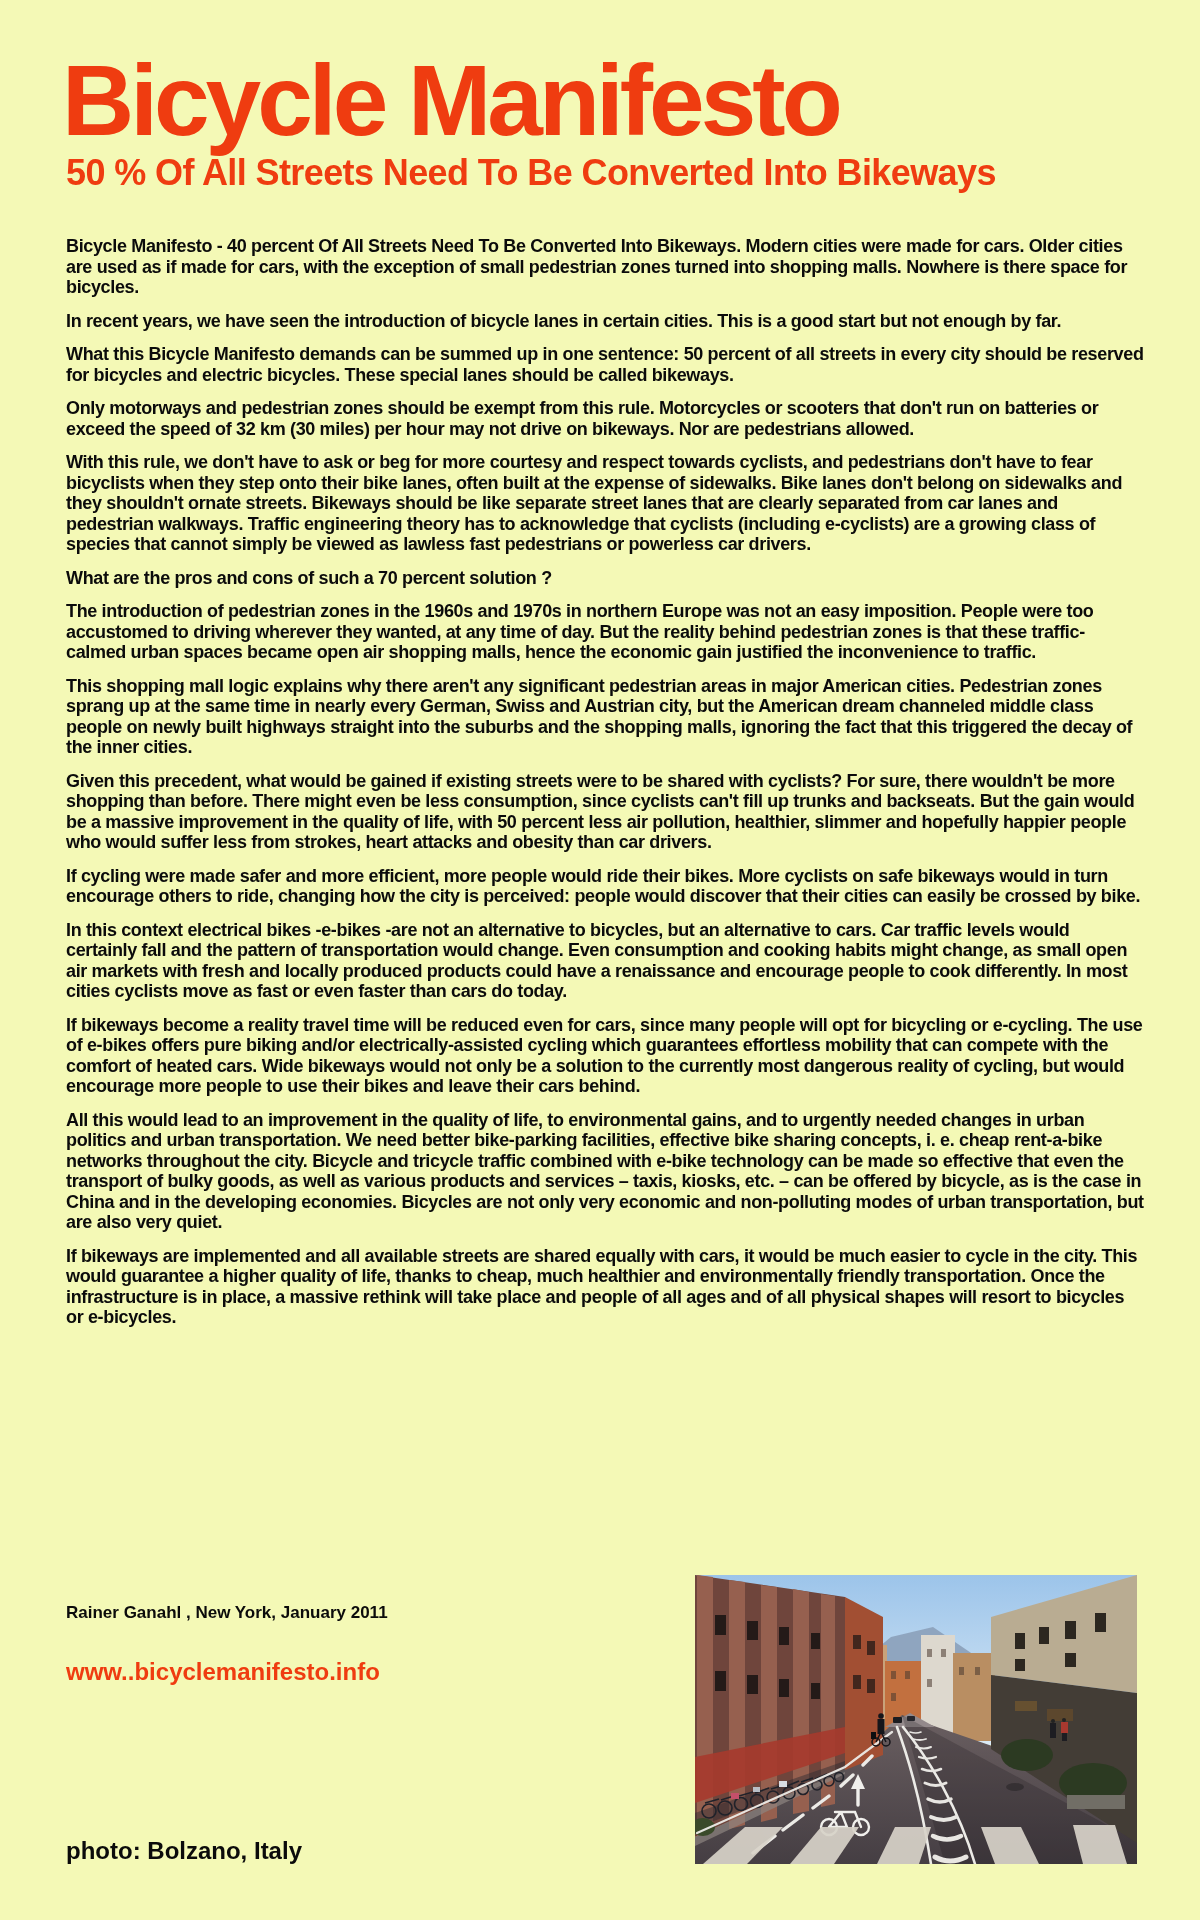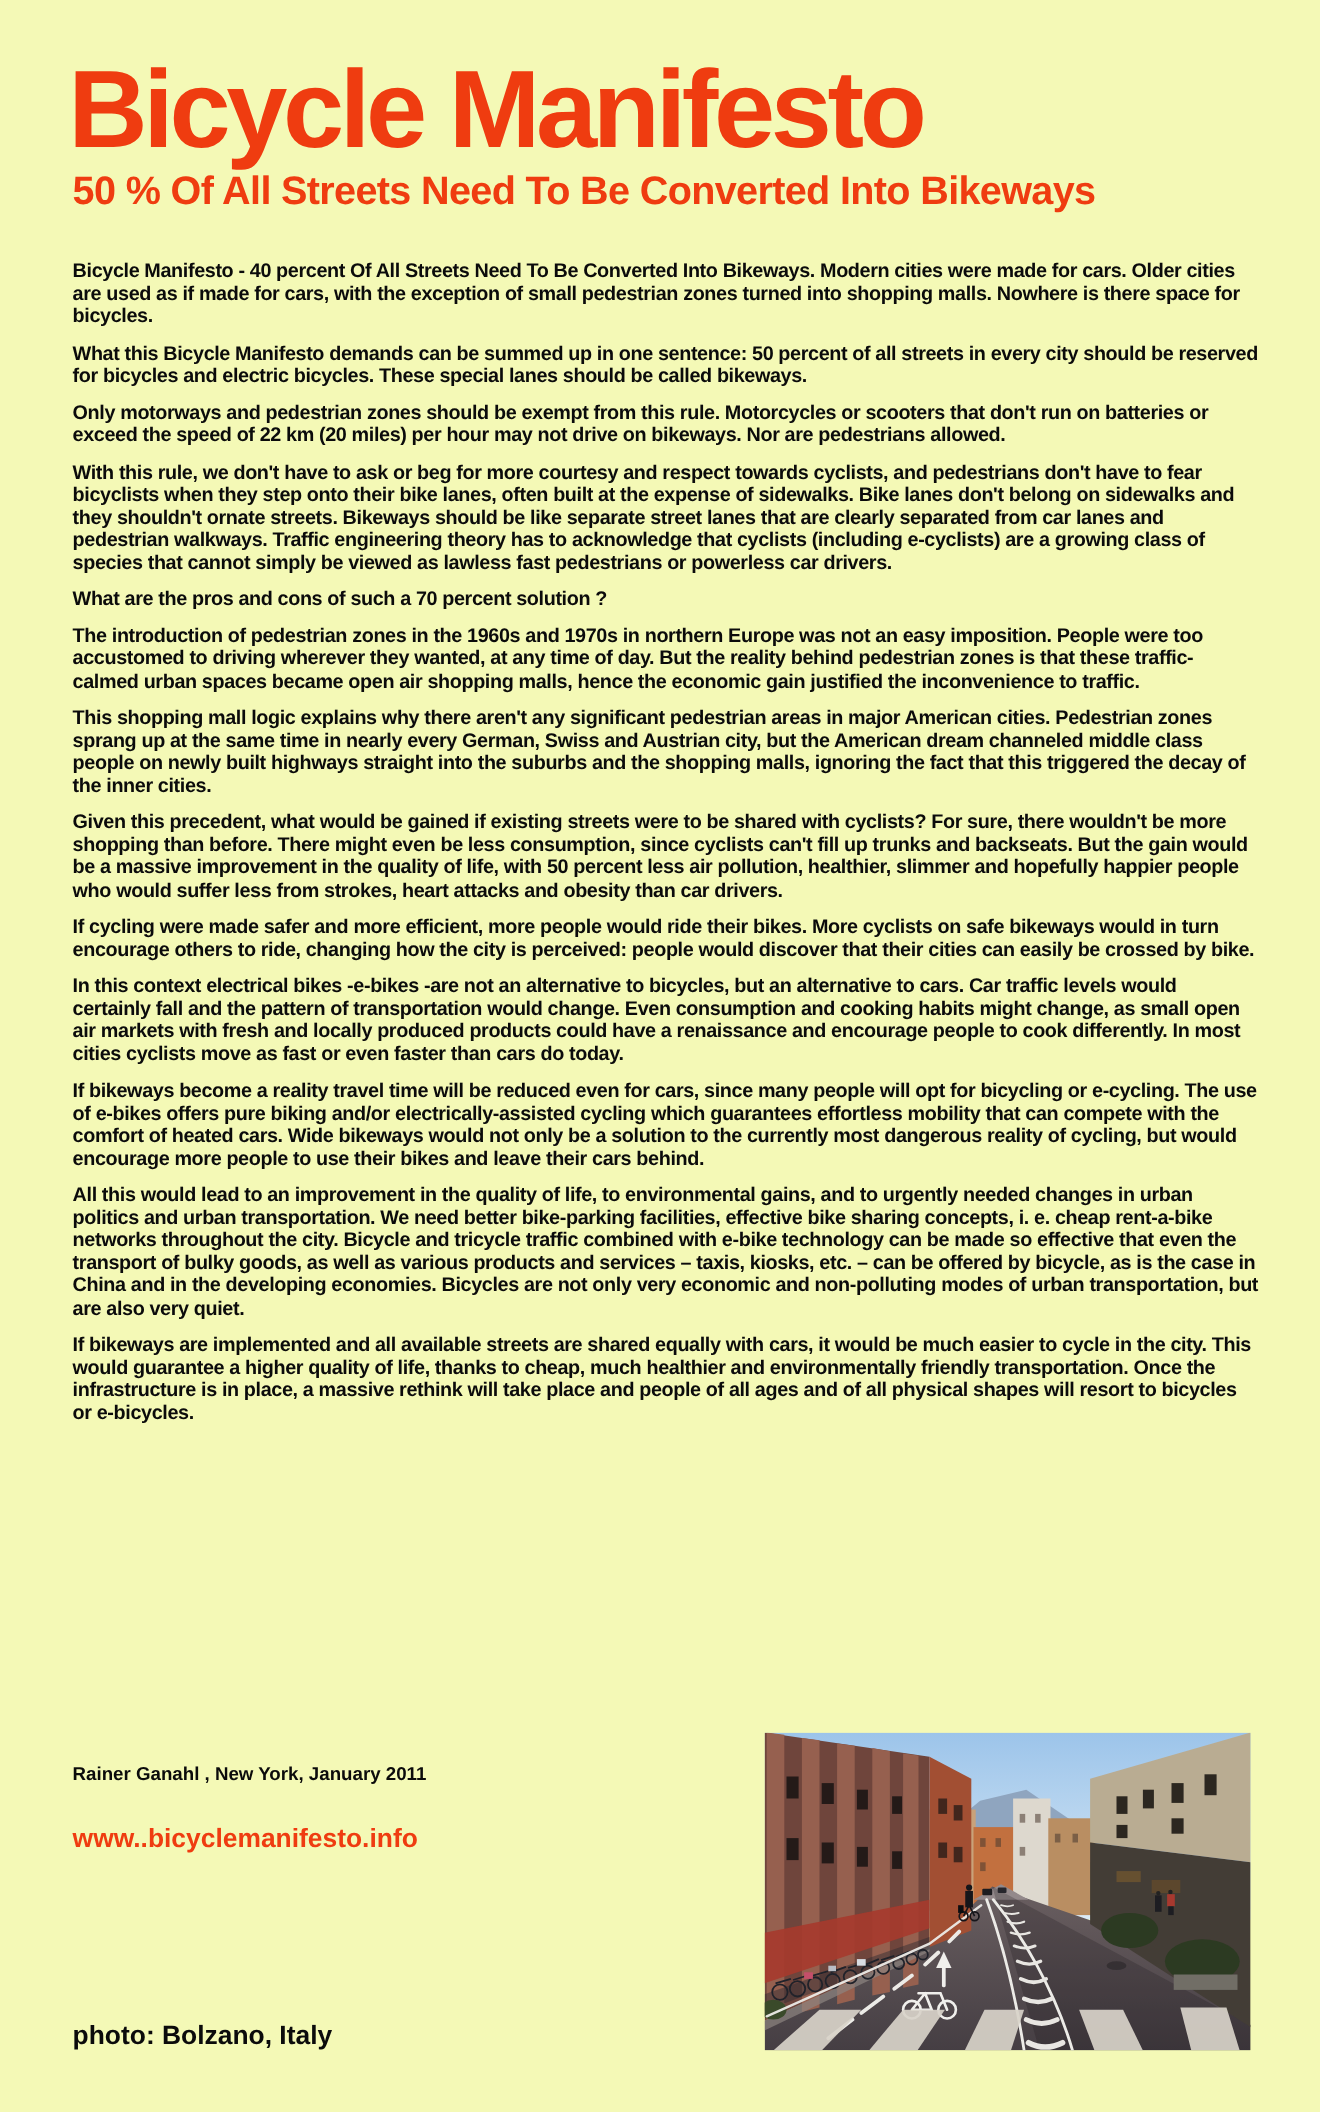--- a/index.html
+++ b/index.html
@@ -70,22 +70,23 @@
 </head>
 <body>
 
 <div class="page">
 
   <h1 class="title">Bicycle Manifesto</h1>
   <h2 class="subtitle">50 % Of All Streets Need To Be Converted Into Bikeways</h2>
 
   <main class="article">
     <p>Bicycle Manifesto - 40 percent Of All Streets Need To Be Converted Into Bikeways. Modern cities were made for cars. Older cities are used as if made for cars, with the exception of small pedestrian zones turned into shopping malls. Nowhere is there space for bicycles.</p>
+    <p>In recent years, we have seen the introduction of bicycle lanes in certain cities. This is a good start but not enough by far.</p>
     <p>What this Bicycle Manifesto demands can be summed up in one sentence: 50 percent of all streets in every city should be reserved for bicycles and electric bicycles. These special lanes should be called bikeways.</p>
-    <p>Only motorways and pedestrian zones should be exempt from this rule. Motorcycles or scooters that don't run on batteries or exceed the speed of 22 km (20 miles) per hour may not drive on bikeways. Nor are pedestrians allowed.</p>
+    <p>Only motorways and pedestrian zones should be exempt from this rule. Motorcycles or scooters that don't run on batteries or exceed the speed of 32 km (30 miles) per hour may not drive on bikeways. Nor are pedestrians allowed.</p>
     <p>With this rule, we don't have to ask or beg for more courtesy and respect towards cyclists, and pedestrians don't have to fear bicyclists when they step onto their bike lanes, often built at the expense of sidewalks. Bike lanes don't belong on sidewalks and they shouldn't ornate streets. Bikeways should be like separate street lanes that are clearly separated from car lanes and pedestrian walkways. Traffic engineering theory has to acknowledge that cyclists (including e-cyclists) are a growing class of species that cannot simply be viewed as lawless fast pedestrians or powerless car drivers.</p>
     <p>What are the pros and cons of such a 70 percent solution ?</p>
     <p>The introduction of pedestrian zones in the 1960s and 1970s in northern Europe was not an easy imposition. People were too accustomed to driving wherever they wanted, at any time of day. But the reality behind pedestrian zones is that these traffic-calmed urban spaces became open air shopping malls, hence the economic gain justified the inconvenience to traffic.</p>
     <p>This shopping mall logic explains why there aren't any significant pedestrian areas in major American cities. Pedestrian zones sprang up at the same time in nearly every German, Swiss and Austrian city, but the American dream channeled middle class people on newly built highways straight into the suburbs and the shopping malls, ignoring the fact that this triggered the decay of the inner cities.</p>
     <p>Given this precedent, what would be gained if existing streets were to be shared with cyclists? For sure, there wouldn't be more shopping than before. There might even be less consumption, since cyclists can't fill up trunks and backseats. But the gain would be a massive improvement in the quality of life, with 50 percent less air pollution, healthier, slimmer and hopefully happier people who would suffer less from strokes, heart attacks and obesity than car drivers.</p>
     <p>If cycling were made safer and more efficient, more people would ride their bikes. More cyclists on safe bikeways would in turn encourage others to ride, changing how the city is perceived: people would discover that their cities can easily be crossed by bike.</p>
     <p>In this context electrical bikes -e-bikes -are not an alternative to bicycles, but an alternative to cars. Car traffic levels would certainly fall and the pattern of transportation would change. Even consumption and cooking habits might change, as small open air markets with fresh and locally produced products could have a renaissance and encourage people to cook differently. In most cities cyclists move as fast or even faster than cars do today.</p>
     <p>If bikeways become a reality travel time will be reduced even for cars, since many people will opt for bicycling or e-cycling. The use of e-bikes offers pure biking and/or electrically-assisted cycling which guarantees effortless mobility that can compete with the comfort of heated cars. Wide bikeways would not only be a solution to the currently most dangerous reality of cycling, but would encourage more people to use their bikes and leave their cars behind.</p>
     <p>All this would lead to an improvement in the quality of life, to environmental gains, and to urgently needed changes in urban politics and urban transportation. We need better bike-parking facilities, effective bike sharing concepts, i. e. cheap rent-a-bike networks throughout the city. Bicycle and tricycle traffic combined with e-bike technology can be made so effective that even the transport of bulky goods, as well as various products and services – taxis, kiosks, etc. – can be offered by bicycle, as is the case in China and in the developing economies. Bicycles are not only very economic and non-polluting modes of urban transportation, but are also very quiet.</p>
     <p>If bikeways are implemented and all available streets are shared equally with cars, it would be much easier to cycle in the city. This would guarantee a higher quality of life, thanks to cheap, much healthier and environmentally friendly transportation. Once the infrastructure is in place, a massive rethink will take place and people of all ages and of all physical shapes will resort to bicycles or e-bicycles.</p>

